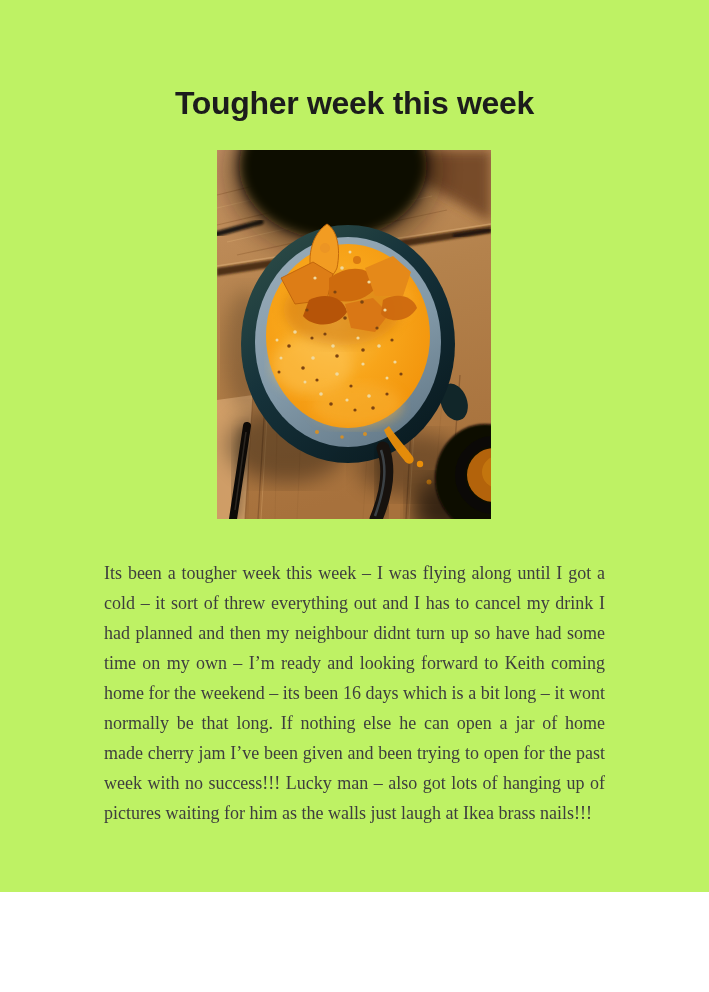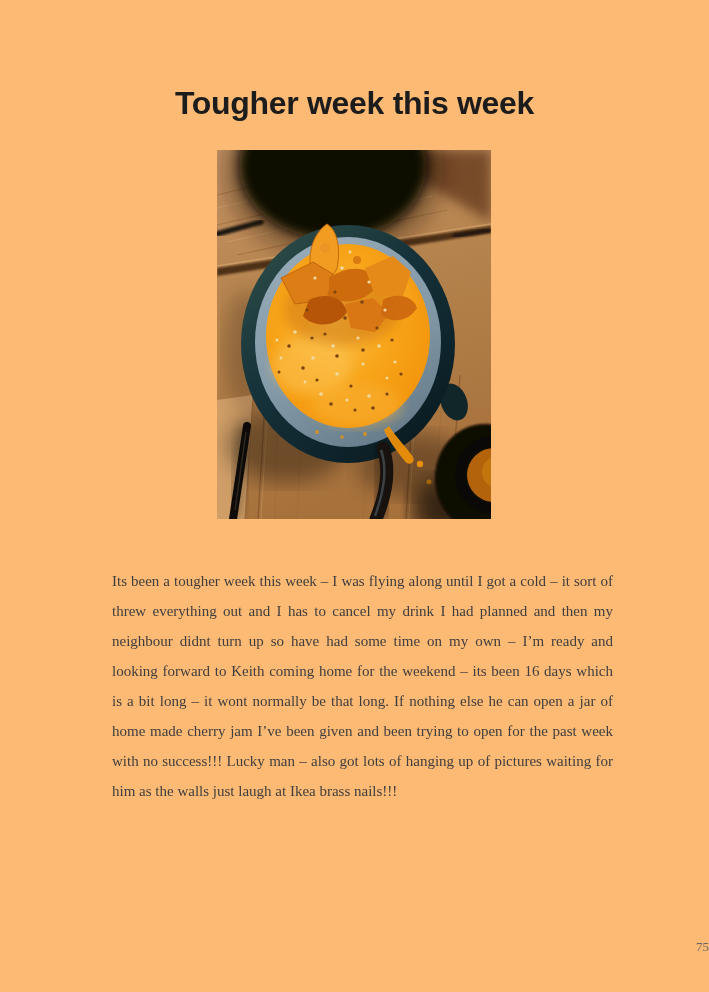--- a/index.html
+++ b/index.html
@@ -1,20 +1,20 @@
 <!DOCTYPE html>
 <html><head>
 <meta charset="utf-8">
 <style>
   html, body { margin: 0; padding: 0; background: #ffffff; }
   .page {
     position: relative;
     width: 709px;
-    height: 992px;
-    background: #fdba74;
+    height: 892px;
+    background: #bef264;
     overflow: hidden;
     font-family: "Liberation Serif", serif;
   }
   .title {
     position: absolute;
     left: 0; right: 0;
     top: 84px;
     margin: 0;
     text-align: center;
     font-family: "Liberation Sans", sans-serif;
@@ -32,23 +32,23 @@
     height: 369px;
     margin: 0;
     overflow: hidden;
   }
   .photo svg { display: block; width: 274px; height: 369px; filter: saturate(1.05); }
   .body-text {
     position: absolute;
     left: 104px;
     top: 558px;
     width: 501px;
-    margin: 8px;
+    margin: 0;
     font-family: "Liberation Serif", serif;
-    font-size: 15px;
+    font-size: 18px;
     line-height: 30px;
     color: #3e3e3e;
     text-align: justify;
     text-align-last: left;
   }
   .page-number {
     position: absolute;
     left: 0; right: 0;
     top: 939px;
     text-align: right;

